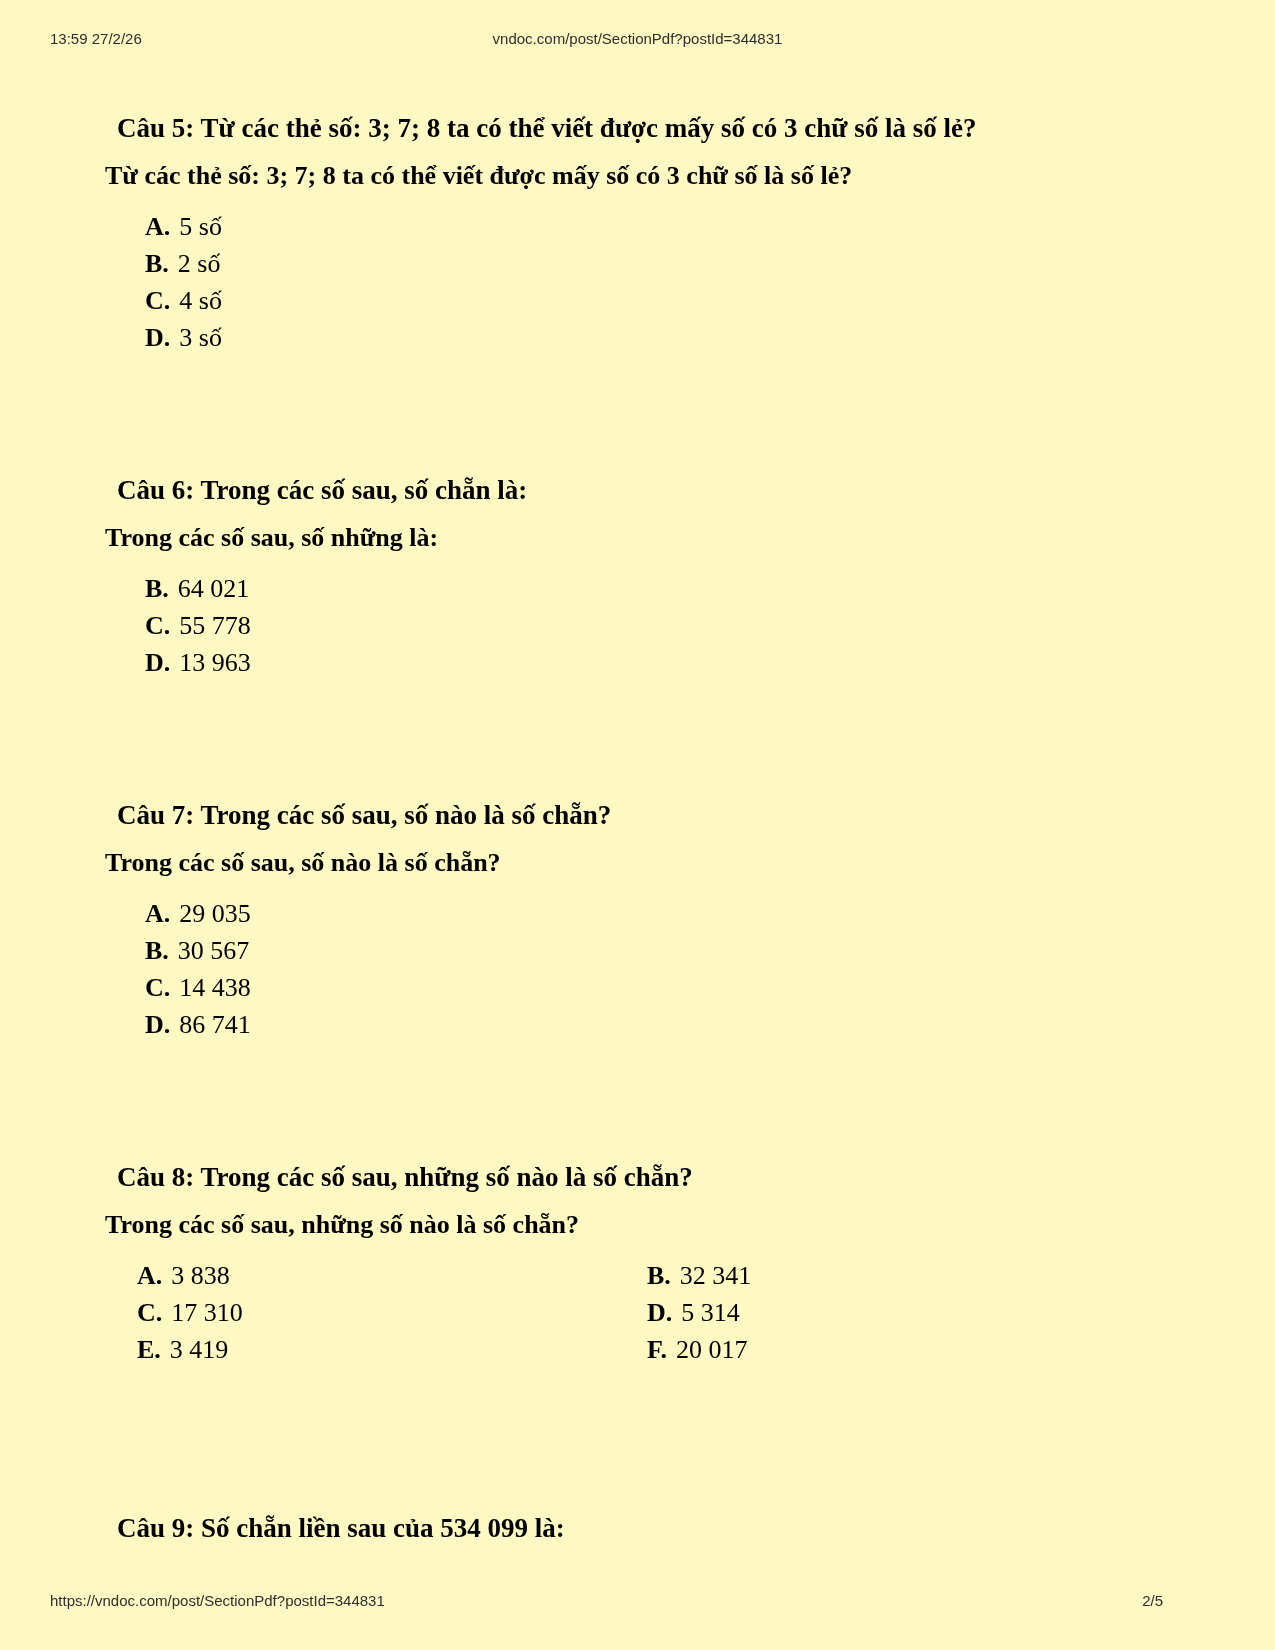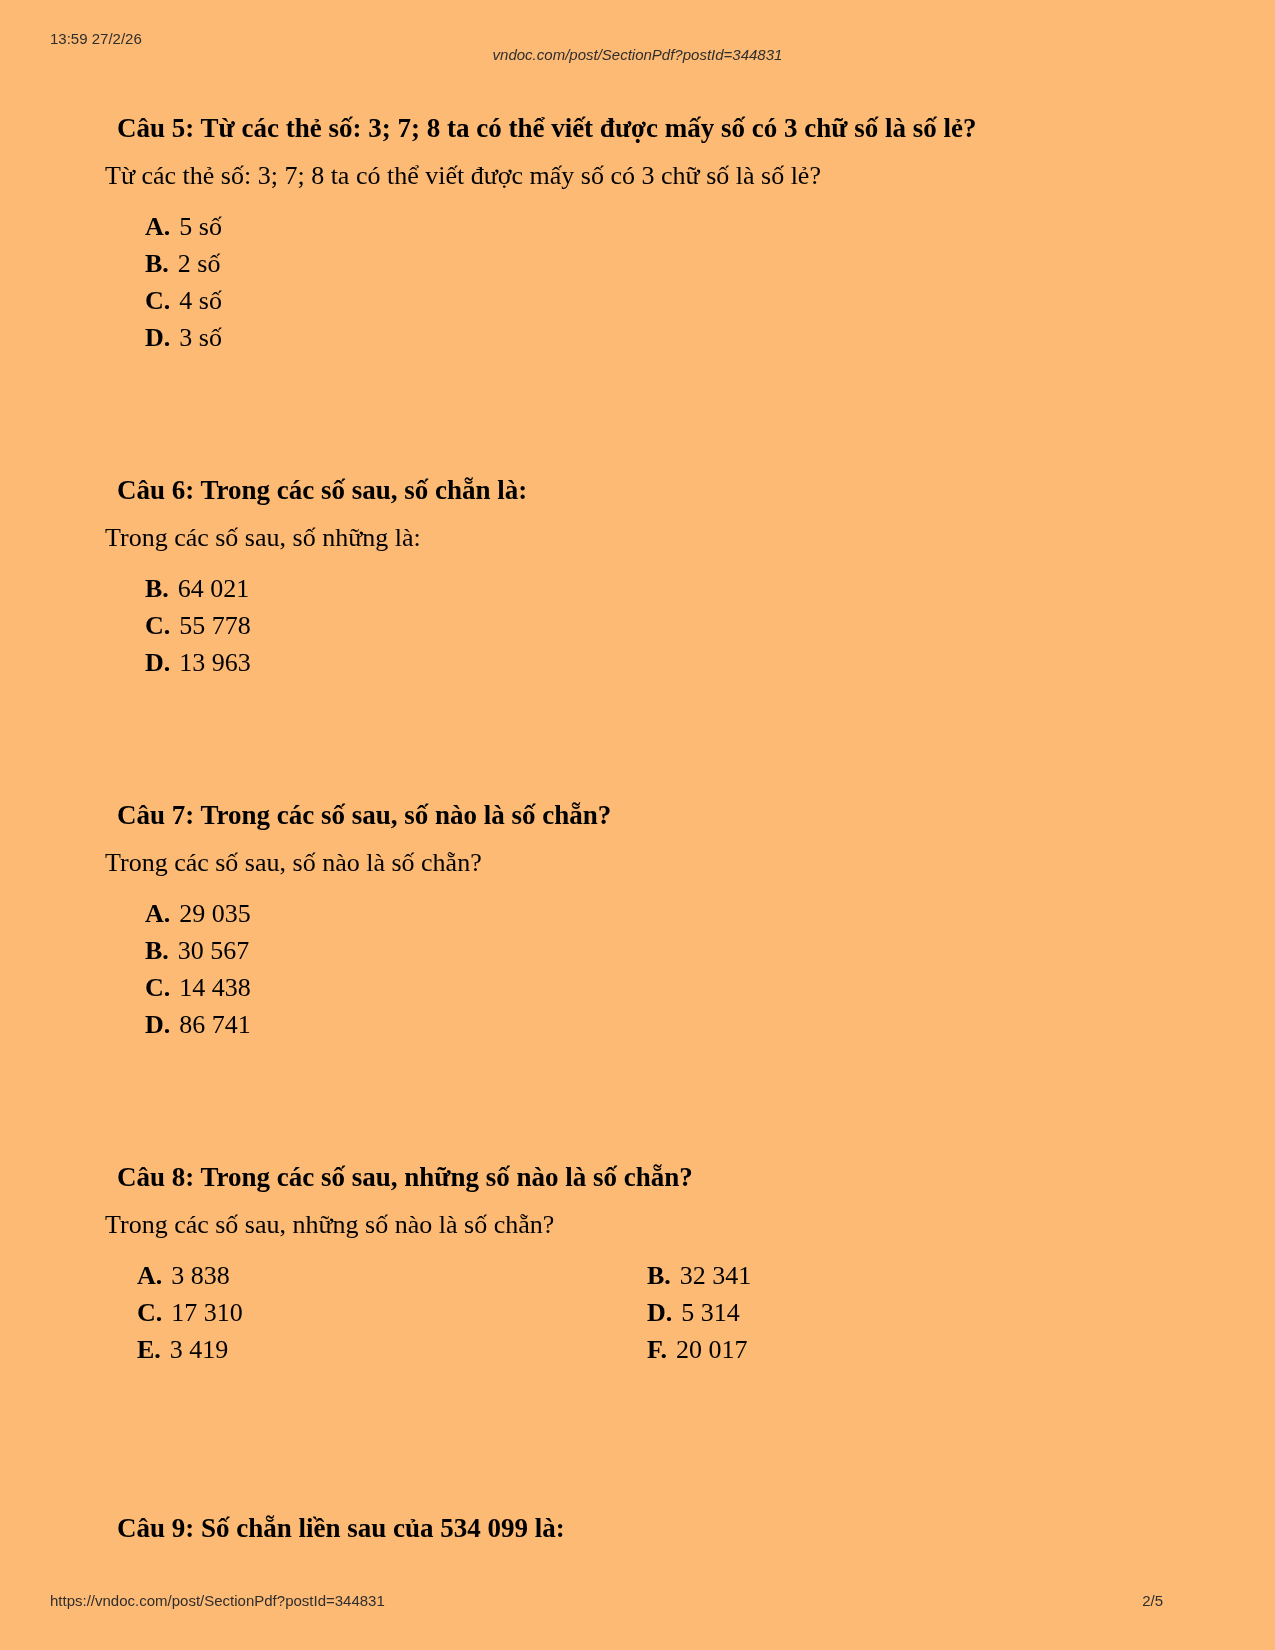--- a/index.html
+++ b/index.html
@@ -1,37 +1,37 @@
 <!DOCTYPE html>
 <html><head>
 <meta charset="utf-8">
 <style>
   * { box-sizing: border-box; }
   html, body { margin: 0; padding: 0; background: #ffffff; }
   .page {
     position: relative;
     width: 1275px;
     height: 1650px;
-    background: #fdba74;
+    background: #fef9c3;
     font-family: "Liberation Serif", serif;
     color: #000000;
     overflow: hidden;
   }
   .pdf-header {
     position: absolute;
     top: 30px;
     left: 0;
     right: 0;
     height: 20px;
     font-family: "Liberation Sans", sans-serif;
     font-size: 15px;
     color: #2e2e2e;
   }
   .pdf-header .time { position: absolute; left: 50px; top: 0; }
-  .pdf-header .url  { position: absolute; left: 0; right: 0; top: 16px; text-align: center; font-style: italic; }
+  .pdf-header .url  { position: absolute; left: 0; right: 0; top: 0; text-align: center; }
   .pdf-footer {
     position: absolute;
     bottom: 38px;
     left: 0;
     right: 0;
     height: 20px;
     font-family: "Liberation Sans", sans-serif;
     font-size: 15px;
     color: #2e2e2e;
   }
@@ -55,21 +55,21 @@
   .q-title {
     margin: 12px;
     font-size: 27px;
     line-height: 36px;
     font-weight: bold;
   }
   .q-sub {
     margin: 8px 0 0 0;
     font-size: 26px;
     line-height: 36px;
-    font-weight: normal;
+    font-weight: bold;
   }
   .question.gap-sm { margin-top: 52px; }
   .question.gap-lg { margin-top: 116px; }
   .question.gap-xl { margin-top: 142px; }
   .grid2 {
     display: grid;
     grid-template-columns: 510px auto;
     grid-auto-rows: 37px;
     margin-left: 32px;
   }

